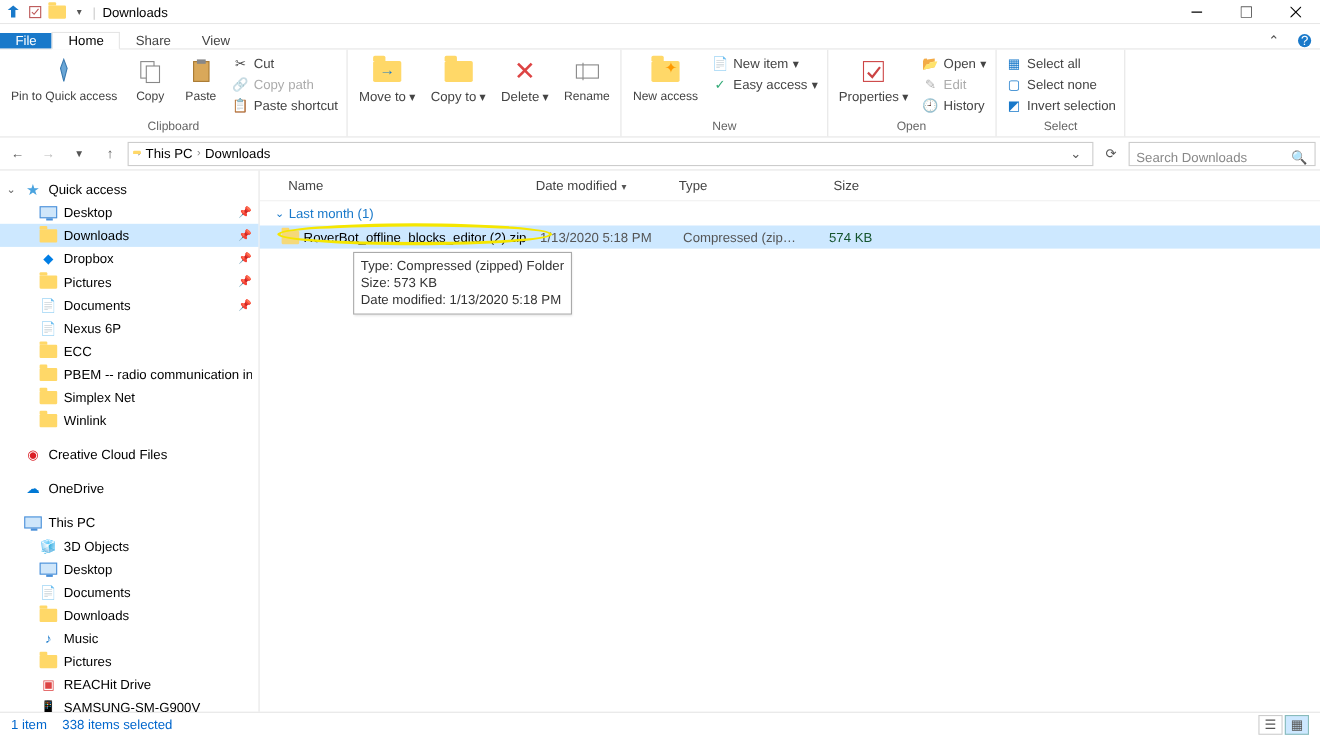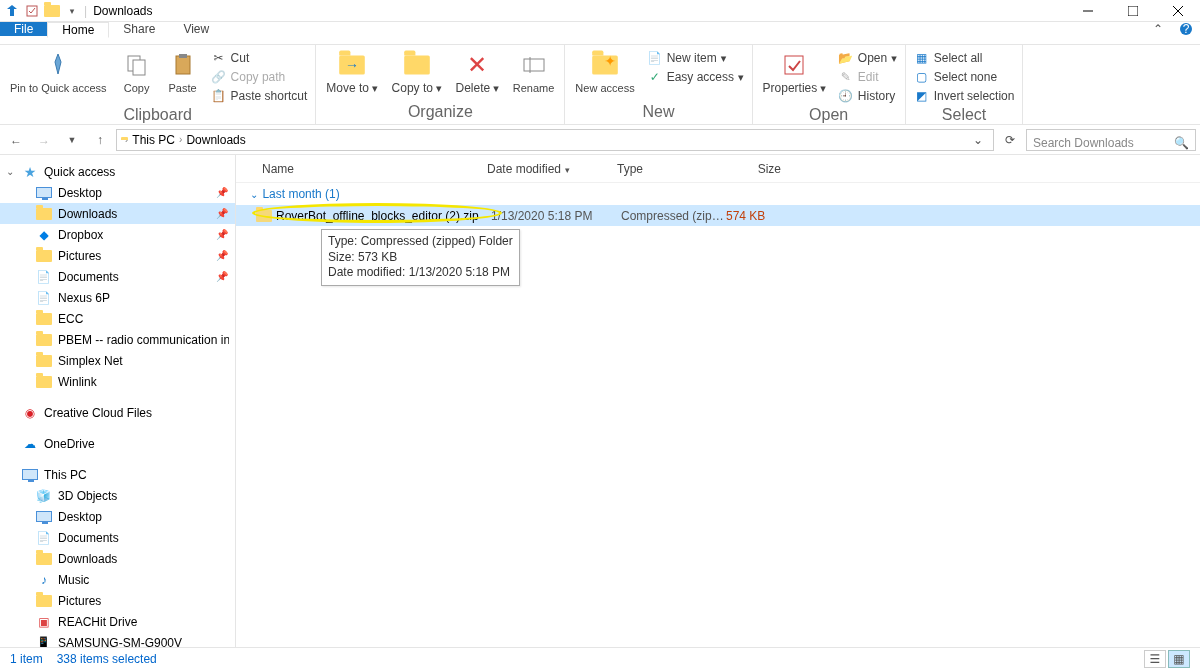--- a/index.html
+++ b/index.html
@@ -7,32 +7,32 @@
 
 
 .titlebar { height: 22px; display: flex; align-items: center; background: #fff; border-bottom: 1px solid #e5e5e5; }
 .titlebar .qat { display: flex; align-items: center; gap: 4px; padding: 0 4px; }
 .titlebar .qat-icon { width: 16px; height: 16px; display:flex; align-items:center; justify-content:center;}
 .titlebar .title { margin-left: 6px; color: #000; font-size: 12px; }
 .titlebar .win-controls { margin-left: auto; display: flex; }
 .titlebar .win-btn { width: 45px; height: 22px; display: flex; align-items: center; justify-content: center; }
 
 
-.tabs { height: 23px; display: flex; align-items: flex-start; background: #fff; border-bottom: 1px solid #e5e5e5; position:relative;}
+.tabs { height: 23px; display: flex; align-items: flex-end; background: #fff; border-bottom: 1px solid #e5e5e5; position:relative;}
 .tab { padding: 0 14px; display: flex; align-items: center; color: #444; cursor: default; }
 .tab.file { background: #1979ca; color: #fff; }
 .tab.active { background: #fff; border: 1px solid #e5e5e5; border-bottom: 1px solid #fff; margin-bottom:-1px; color:#000;}
 .tabs .ribbon-toggle { margin-left:auto; width:28px; display:flex; align-items:center; justify-content:center; color:#555;}
 .tabs .help-icon { width:28px; display:flex; align-items:center; justify-content:center; color:#1979ca;}
 
 
 .ribbon { height: 80px; background: #fff; border-bottom: 1px solid #e5e5e5; display: flex; }
 .rgroup { border-right: 1px solid #e5e5e5; display: flex; flex-direction: column; justify-content: space-between; padding: 2px 4px; }
 .rgroup-content { display: flex; align-items: flex-start; flex: 1; gap: 2px; }
-.rgroup-label { text-align: center; color: #666; font-size: 16px; padding: 1px 0; }
+.rgroup-label { text-align: center; color: #666; font-size: 11px; padding: 1px 0; }
 .big-btn { display: flex; flex-direction: column; align-items: center; padding: 2px 6px; gap: 1px; color:#444;}
 .big-btn .ico { width: 32px; height: 32px; display:flex; align-items:center; justify-content:center;}
 .big-btn .lbl { font-size: 11px; text-align: center; line-height: 1.1; }
 .small-rows { display: flex; flex-direction: column; gap: 1px; padding-top: 2px;}
 .small-btn { display: flex; align-items: center; gap: 4px; padding: 1px 4px; color:#444; font-size:11px;}
 .small-btn .sico { width: 16px; height: 16px; display:flex; align-items:center; justify-content:center;}
 .dim { opacity: 0.45; }
 
 
 .addrbar { height: 30px; display: flex; align-items: center; border-bottom: 1px solid #e5e5e5; padding: 0 4px; gap: 4px; }
@@ -69,21 +69,21 @@
 .col.size { width: 75px; text-align:right;}
 .col .sort { font-size:9px; color:#555; margin-left:4px;}
 .group { display: flex; align-items: center; gap: 4px; padding: 4px 8px 4px 14px; color: #1979ca; }
 .group .chev { font-size: 10px; }
 .file-row { display: flex; align-items: center; height: 21px; padding-left: 20px; position:relative;}
 .file-row.selected { background: #cde8ff; }
 .file-row .fico { width: 16px; height: 16px; margin-right: 4px; display:flex;align-items:center;justify-content:center;}
 .file-row .fname { width: 215px; overflow:hidden; white-space:nowrap; text-overflow:ellipsis;}
 .file-row .fdate { width: 130px; color:#555;}
 .file-row .ftype { width: 105px; color:#555; overflow:hidden; white-space:nowrap; text-overflow:ellipsis;}
-.file-row .fsize { width: 67px; text-align:left; color:#c2410c;}
+.file-row .fsize { width: 67px; text-align:right; color:#14532d;}
 
 
 .highlight-ellipse { position: absolute; border: 3px solid #f5e600; border-radius: 50%; pointer-events: none; }
 
 
 .tooltip-box { position: absolute; background: #fff; border: 1px solid #aaa; padding: 4px 6px; font-size: 11px; color: #333; line-height: 1.3; box-shadow: 1px 1px 2px rgba(0,0,0,0.1); }
 
 
 .statusbar { height: 22px; border-top: 1px solid #e5e5e5; display: flex; align-items: center; padding: 0 10px; gap: 14px; color: #0066cc; font-size:12px;}
 .statusbar .view-icons { margin-left:auto; display:flex; gap:2px;}
@@ -224,21 +224,20 @@
       <div class="big-btn">
           <span class="ico">
             <svg width="24" height="20">
               <rect x="2" y="4" width="20" height="12" fill="#fff" stroke="#888"></rect>
               <line x1="8" y1="2" x2="8" y2="18" stroke="#888"></line>
             </svg>
           </span>
           <span class="lbl">Rename</span>
         </div>
     </div>
-    <div class="rgroup-label">Organize</div>
   </div>
 
   <div class="rgroup">
     <div class="rgroup-content">
       <div class="big-btn">
           <span class="ico">
             <span class="folder-ico" style="transform:scale(1.6)"></span>
             <span style="position:absolute;color:#f90;font-size:14px;margin-left:10px;margin-top:-8px;">✦</span>
           </span>
           <span class="lbl">New access</span>

